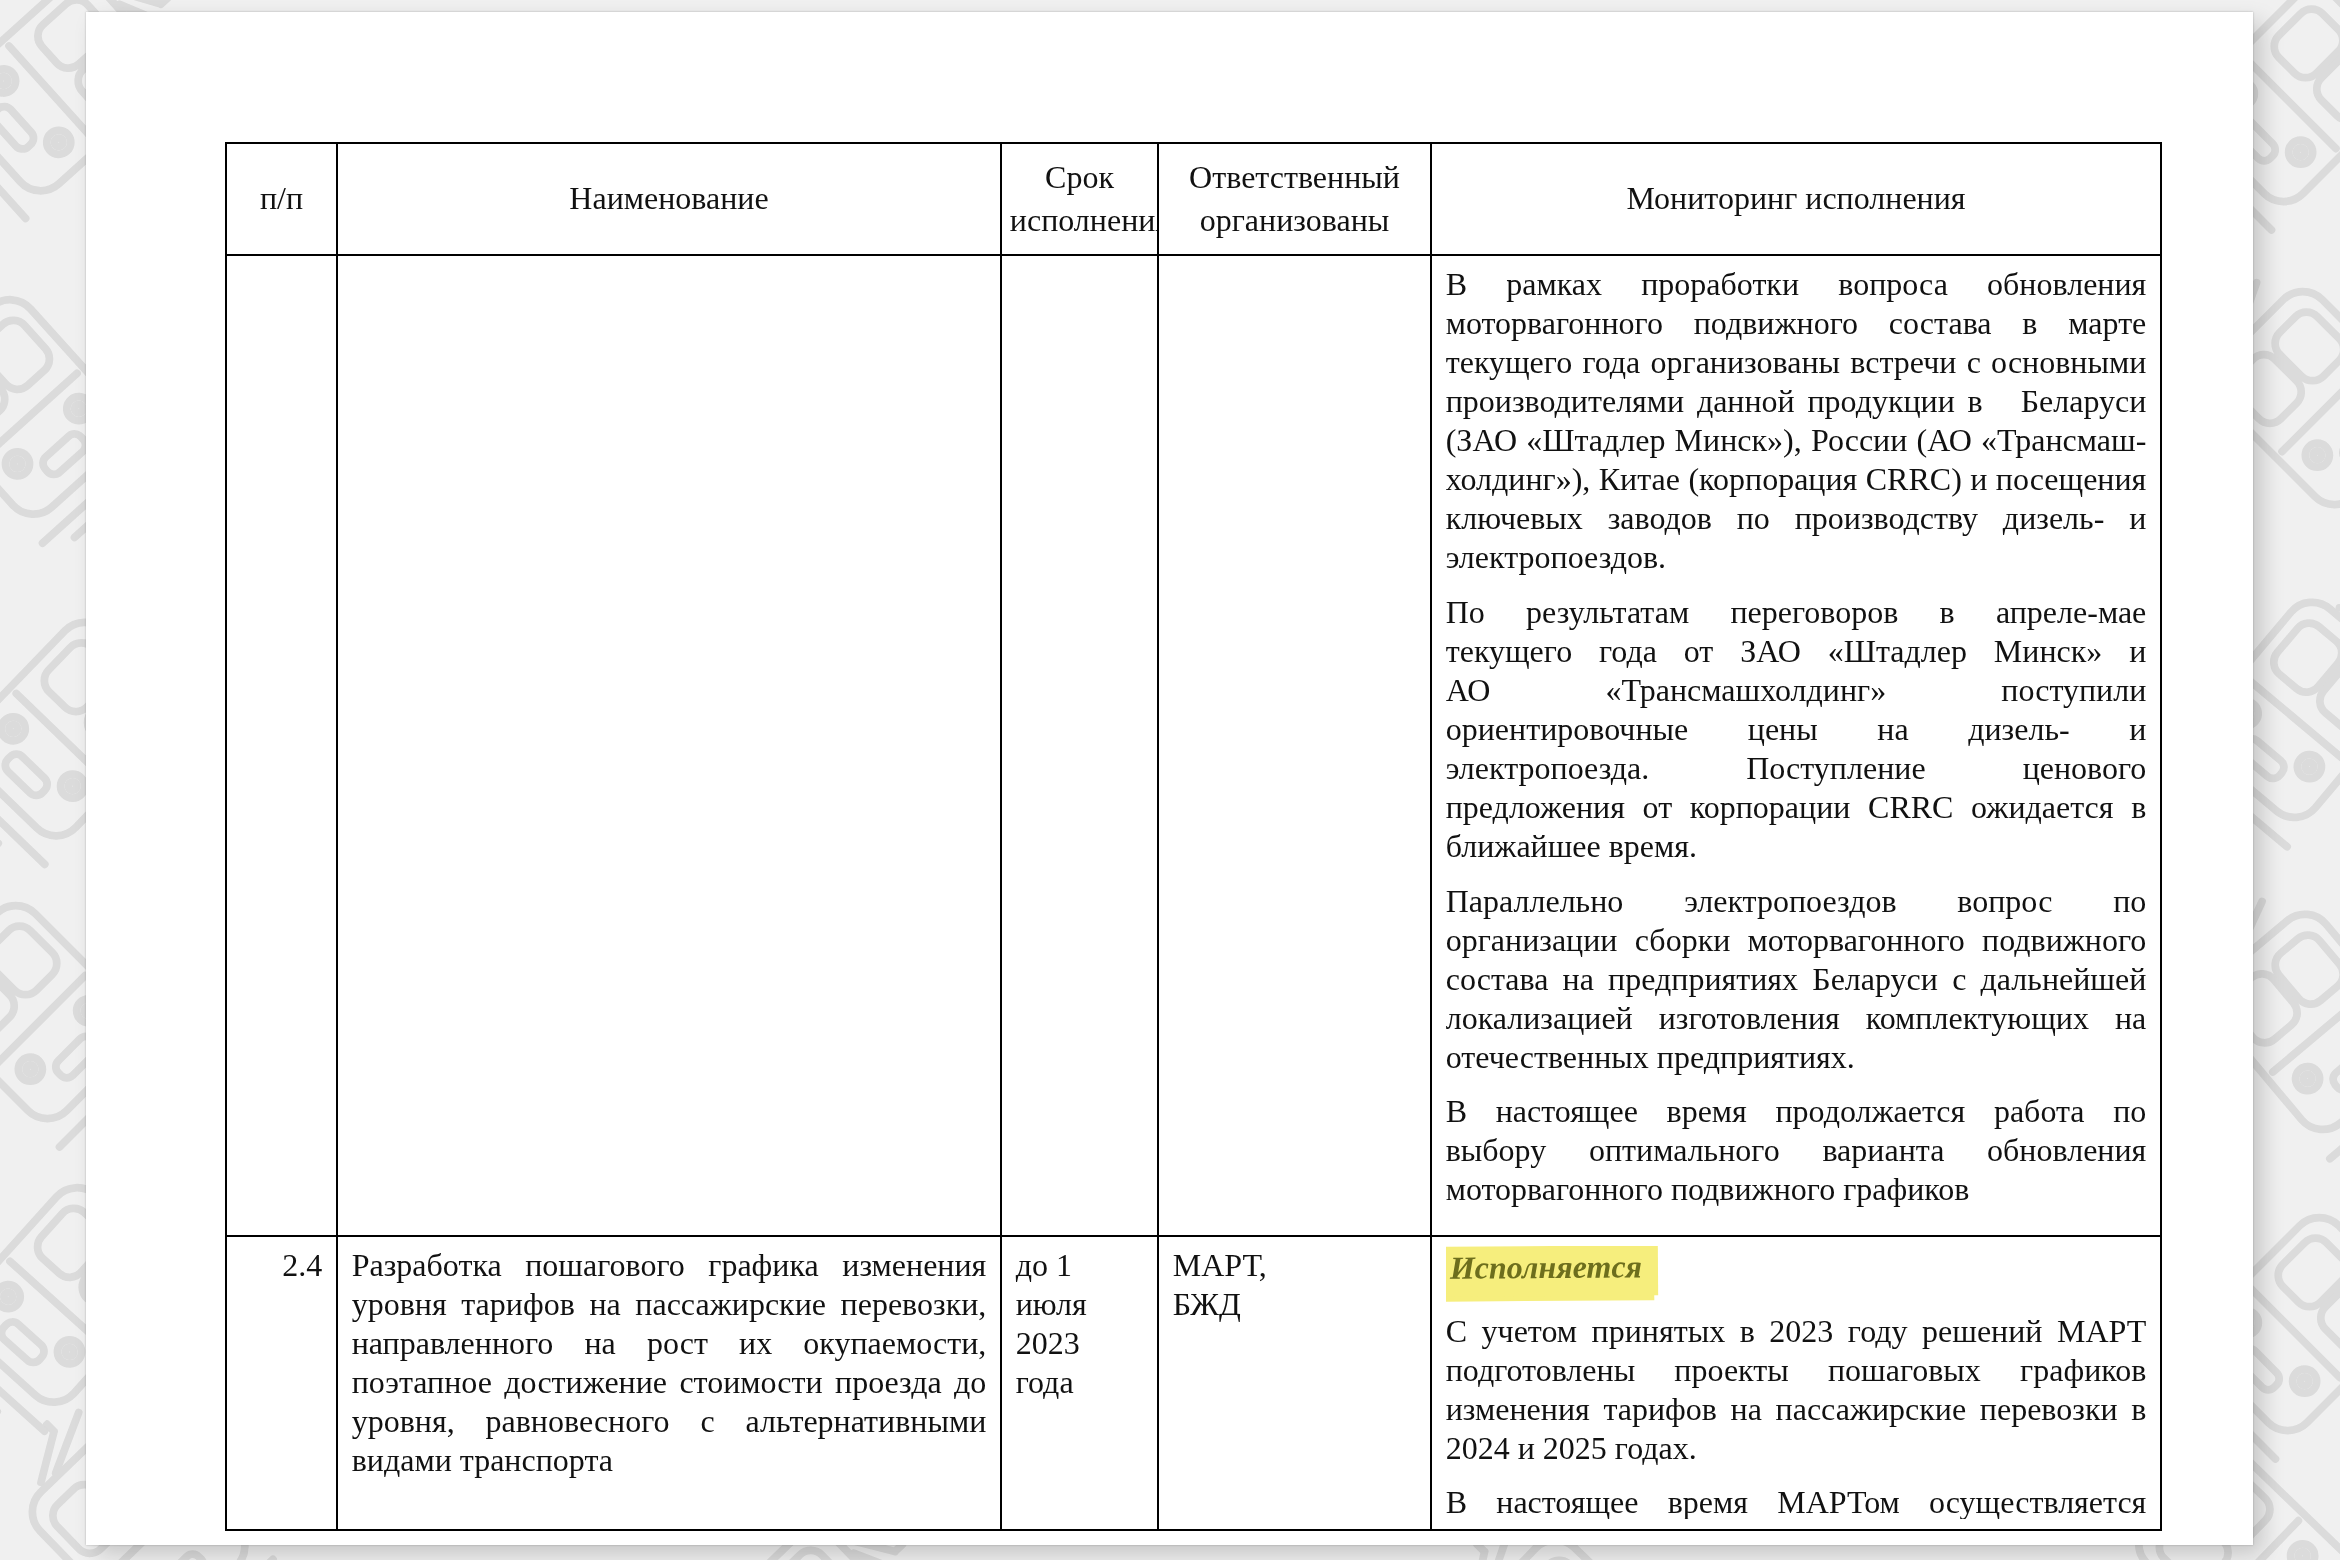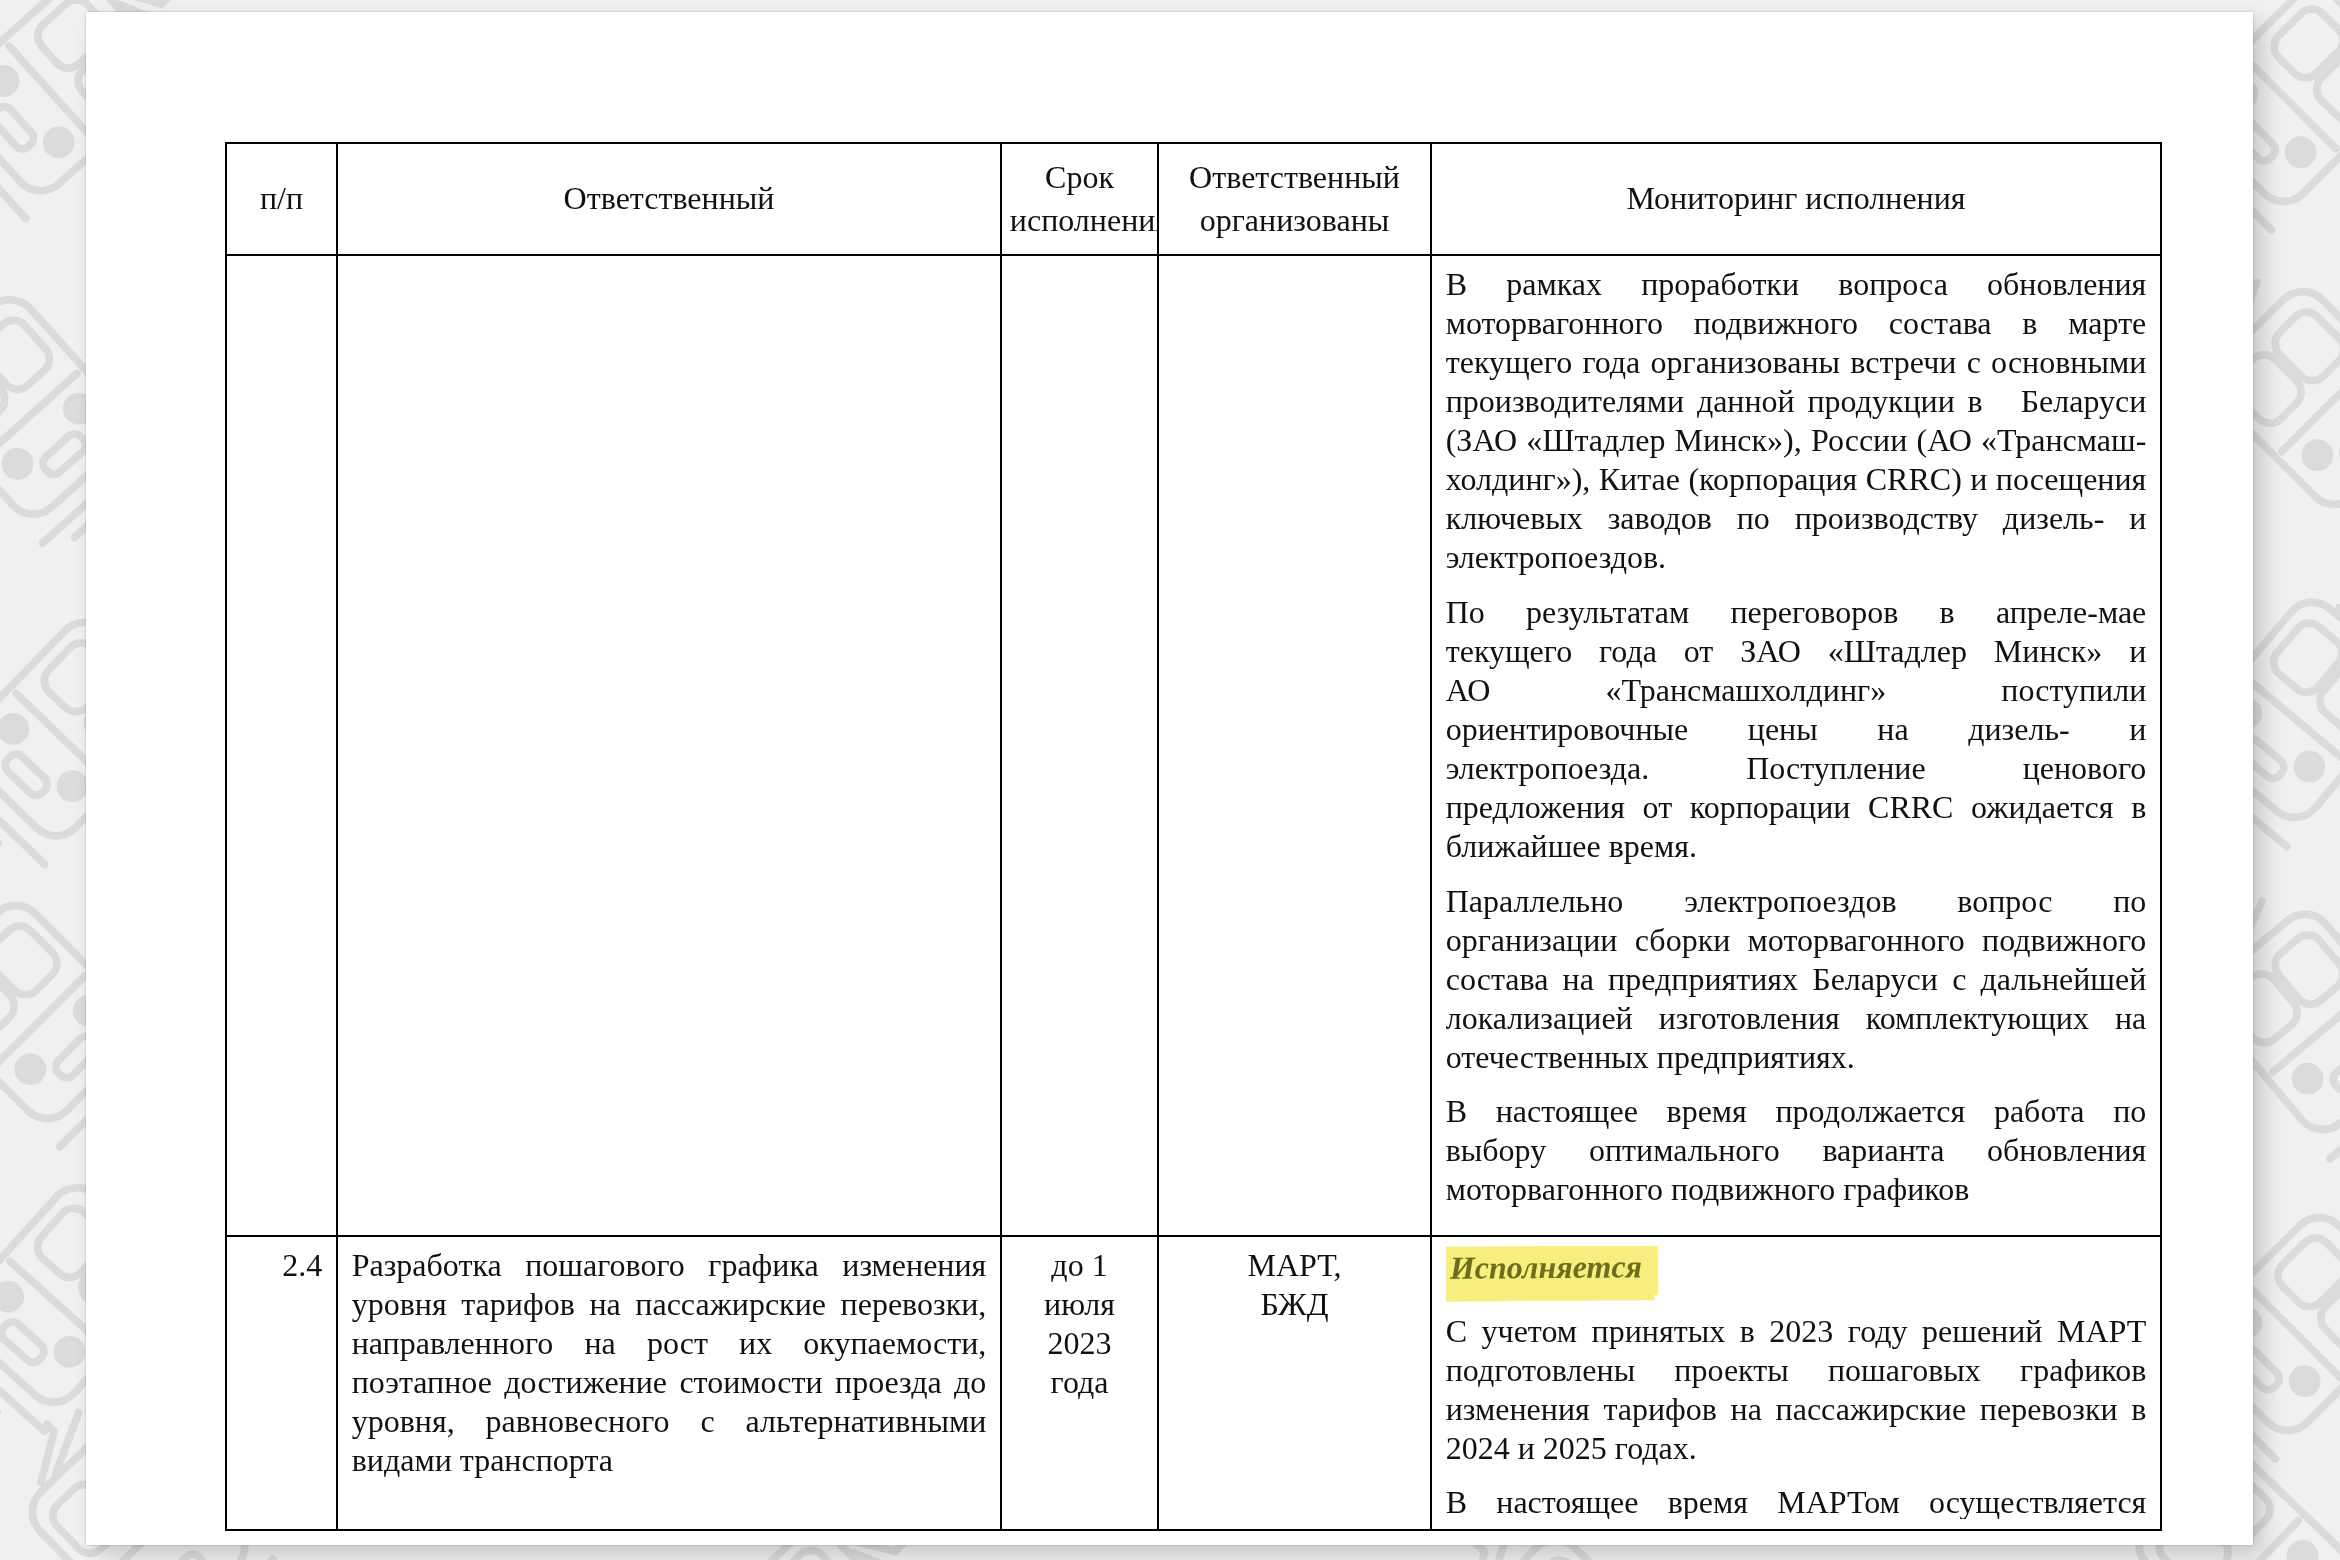--- a/index.html
+++ b/index.html
@@ -43,21 +43,21 @@
     overflow:hidden;
   }
   .doc-table thead th{
     height:112px;vertical-align:middle;text-align:center;
     font-weight:normal;line-height:43px;padding:3.9px 7.8px;
   }
   .row-cont{height:924px;}
   .row-24{height:283px;}
   .c-num{text-align:right;}
   .c-name p{text-align:justify;text-align-last:left;}
-  .c-center{text-align:center;}
+  .c-center{}
   .c-mon{padding:11.7px 12.7px 0 14.6px;margin-top:8px;}
   .c-mon p{text-align:justify;text-align-last:left;margin-bottom:15.6px;}
   .clip{height:273px;overflow:hidden;}
   .status{
     display:inline-block;
     font-weight:bold;
     color:var(--status-text);
     background:var(--highlight);
     padding:2px 15.6px 8.8px 3.9px;
     transform:rotate(-.4deg);
@@ -136,21 +136,21 @@
     <colgroup>
       <col style="width:111px">
       <col style="width:664px">
       <col style="width:157px">
       <col style="width:273px">
       <col style="width:730px">
     </colgroup>
     <thead>
       <tr>
         <th>п/п</th>
-        <th>Ответственный</th>
+        <th>Наименование</th>
         <th>Срок исполнения</th>
         <th>Ответственный организованы</th>
         <th>Мониторинг исполнения</th>
       </tr>
     </thead>
     <tbody>
       <tr class="row-cont">
         <td class="c-num"></td>
         <td class="c-name"></td>
         <td class="c-center"></td>

